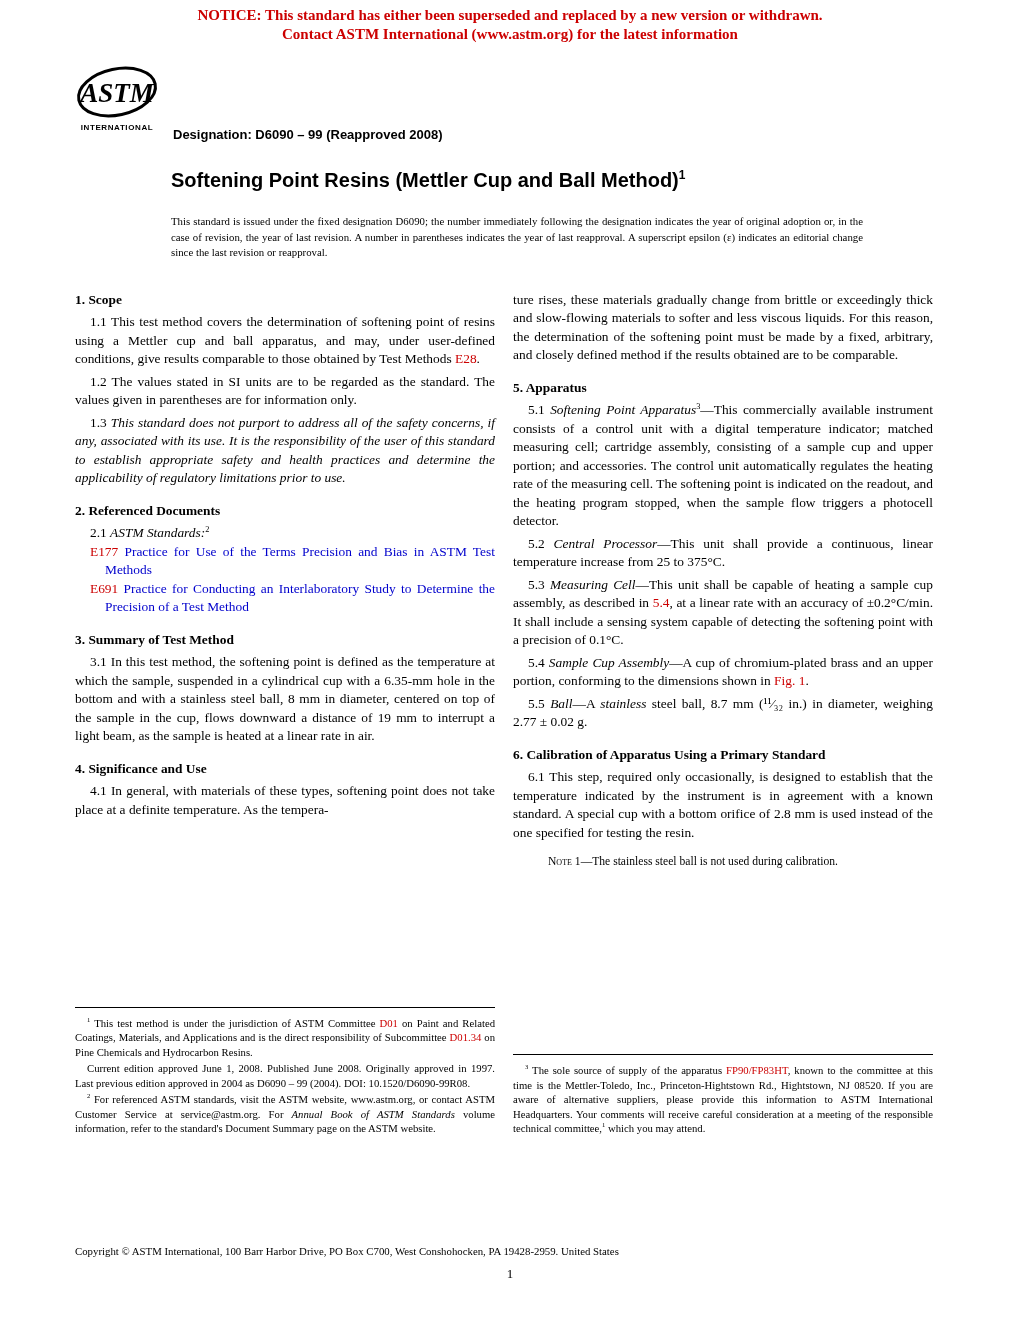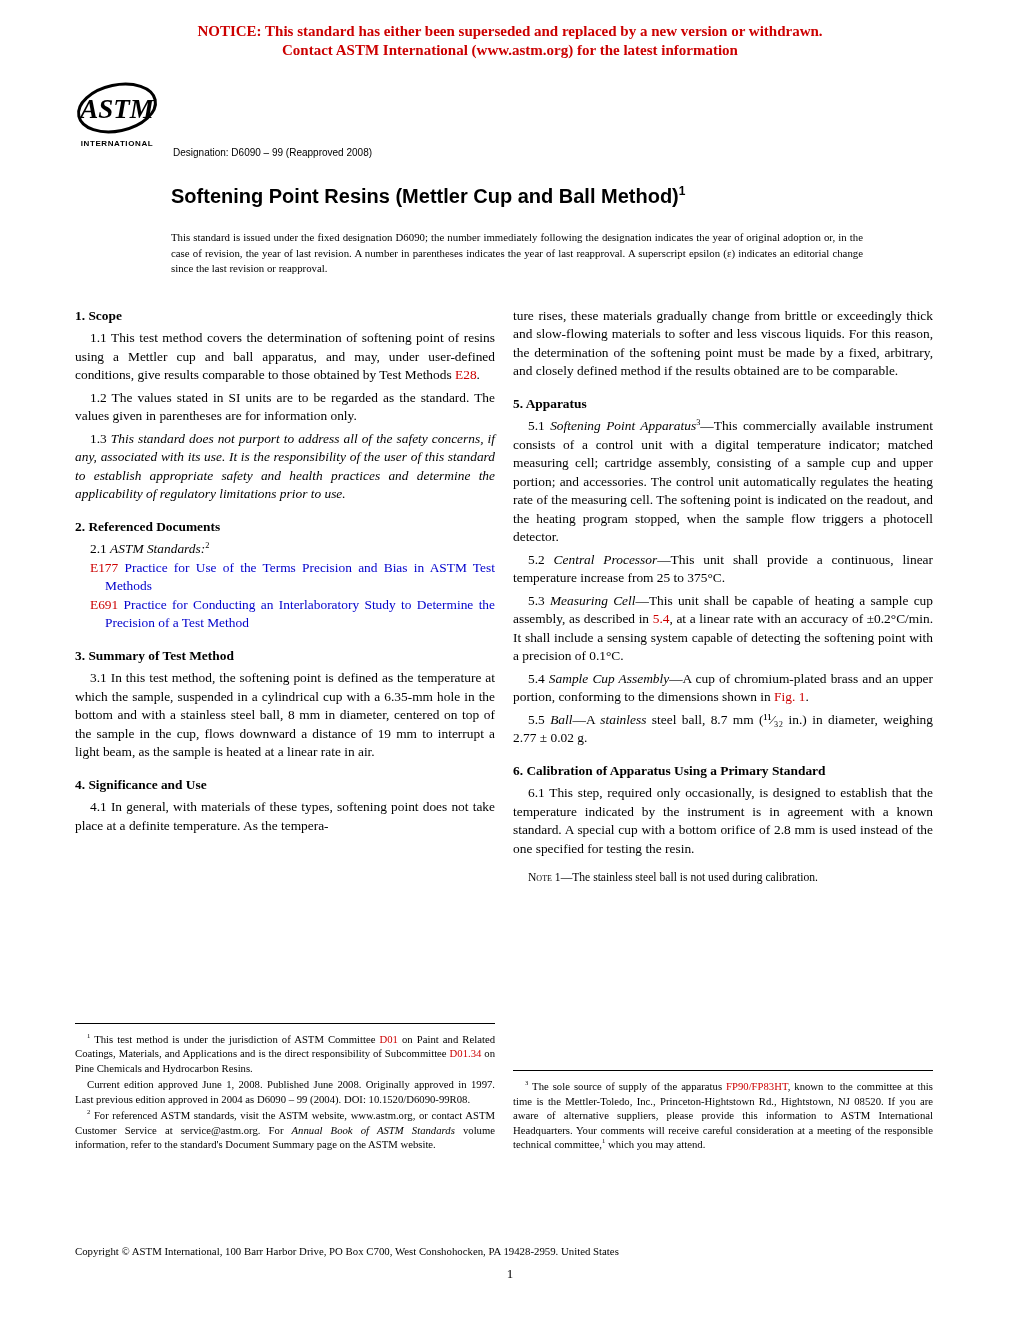--- a/index.html
+++ b/index.html
@@ -2,32 +2,32 @@
 <html style="--notice_red: #cc0000; --link_red: #cc0000; --link_blue: #0000cc;"><head>
 <meta charset="utf-8">
 <style>
   * { margin:0; padding:0; box-sizing:border-box; }
   html,body { background:#ffffff; }
   body {
     width:1020px; height:1320px;
     font-family:"Liberation Serif", serif;
     color:#000;
   }
-  .page { position:relative; width:1020px; height:1320px; padding:22px 75px 0 75px; overflow:hidden; }
+  .page { position:relative; width:1020px; height:1320px; padding:6px 75px 0 75px; overflow:hidden; }
 
   .notice {
     text-align:center; color:var(--notice_red,#cc0000);
     font-weight:bold; font-size:15px; line-height:1.28;
   }
 
   .header { display:flex; align-items:flex-end; margin-top:20px; }
   .logo { width:88px; flex:none; }
   .designation {
-    font-family:"Liberation Sans", sans-serif; font-weight:normal;
-    font-size:10px; margin-top:12px; margin-left:10px;
+    font-family:"Liberation Sans", sans-serif; font-weight:bold;
+    font-size:13px; margin-top:12px; margin-left:10px;
   }
 
   .title-block { margin-left:96px; margin-top:26px; }
   .title1 { font-family:"Liberation Sans", sans-serif; font-weight:bold; font-size:17px; }
   .title2 { font-family:"Liberation Sans", sans-serif; font-weight:bold; font-size:20px; margin-top:2px; }
   .title2 sup { font-size:12px; }
   .issuance {
     font-size:10.8px; line-height:1.45; text-align:justify;
     width:692px; margin-top:22px;
   }
@@ -43,21 +43,21 @@
   .blk.para { text-indent:15px; }
   .blk.para-cont { text-indent:0; margin-top:0; }
   .blk.ref { margin-left:30px; text-indent:-15px; margin-top:0; }
   .blk.note { font-size:11.6px; text-indent:15px; margin-top:12px; }
   .blk.fn { font-size:10.7px; line-height:1.36; text-indent:12px; margin-top:2px; }
 
   .i { font-style:italic; }
   .sup { vertical-align:super; font-size:0.62em; line-height:0; }
   .red { color:var(--link_red,#cc0000); }
   .blue { color:var(--link_blue,#0000cc); }
-  .sc { font-variant:small-caps; }
+  .sc { font-variant:small-caps;margin-left:20px; }
 
   .copyright { position:absolute; left:75px; right:79px; bottom:63px; font-size:10.8px; text-align:left; }
   .pageno { position:absolute; left:0; right:0; bottom:38px; text-align:center; font-size:13px; }
 </style>
 </head>
 <body>
 
 <div class="page">
 
   <div class="notice">

